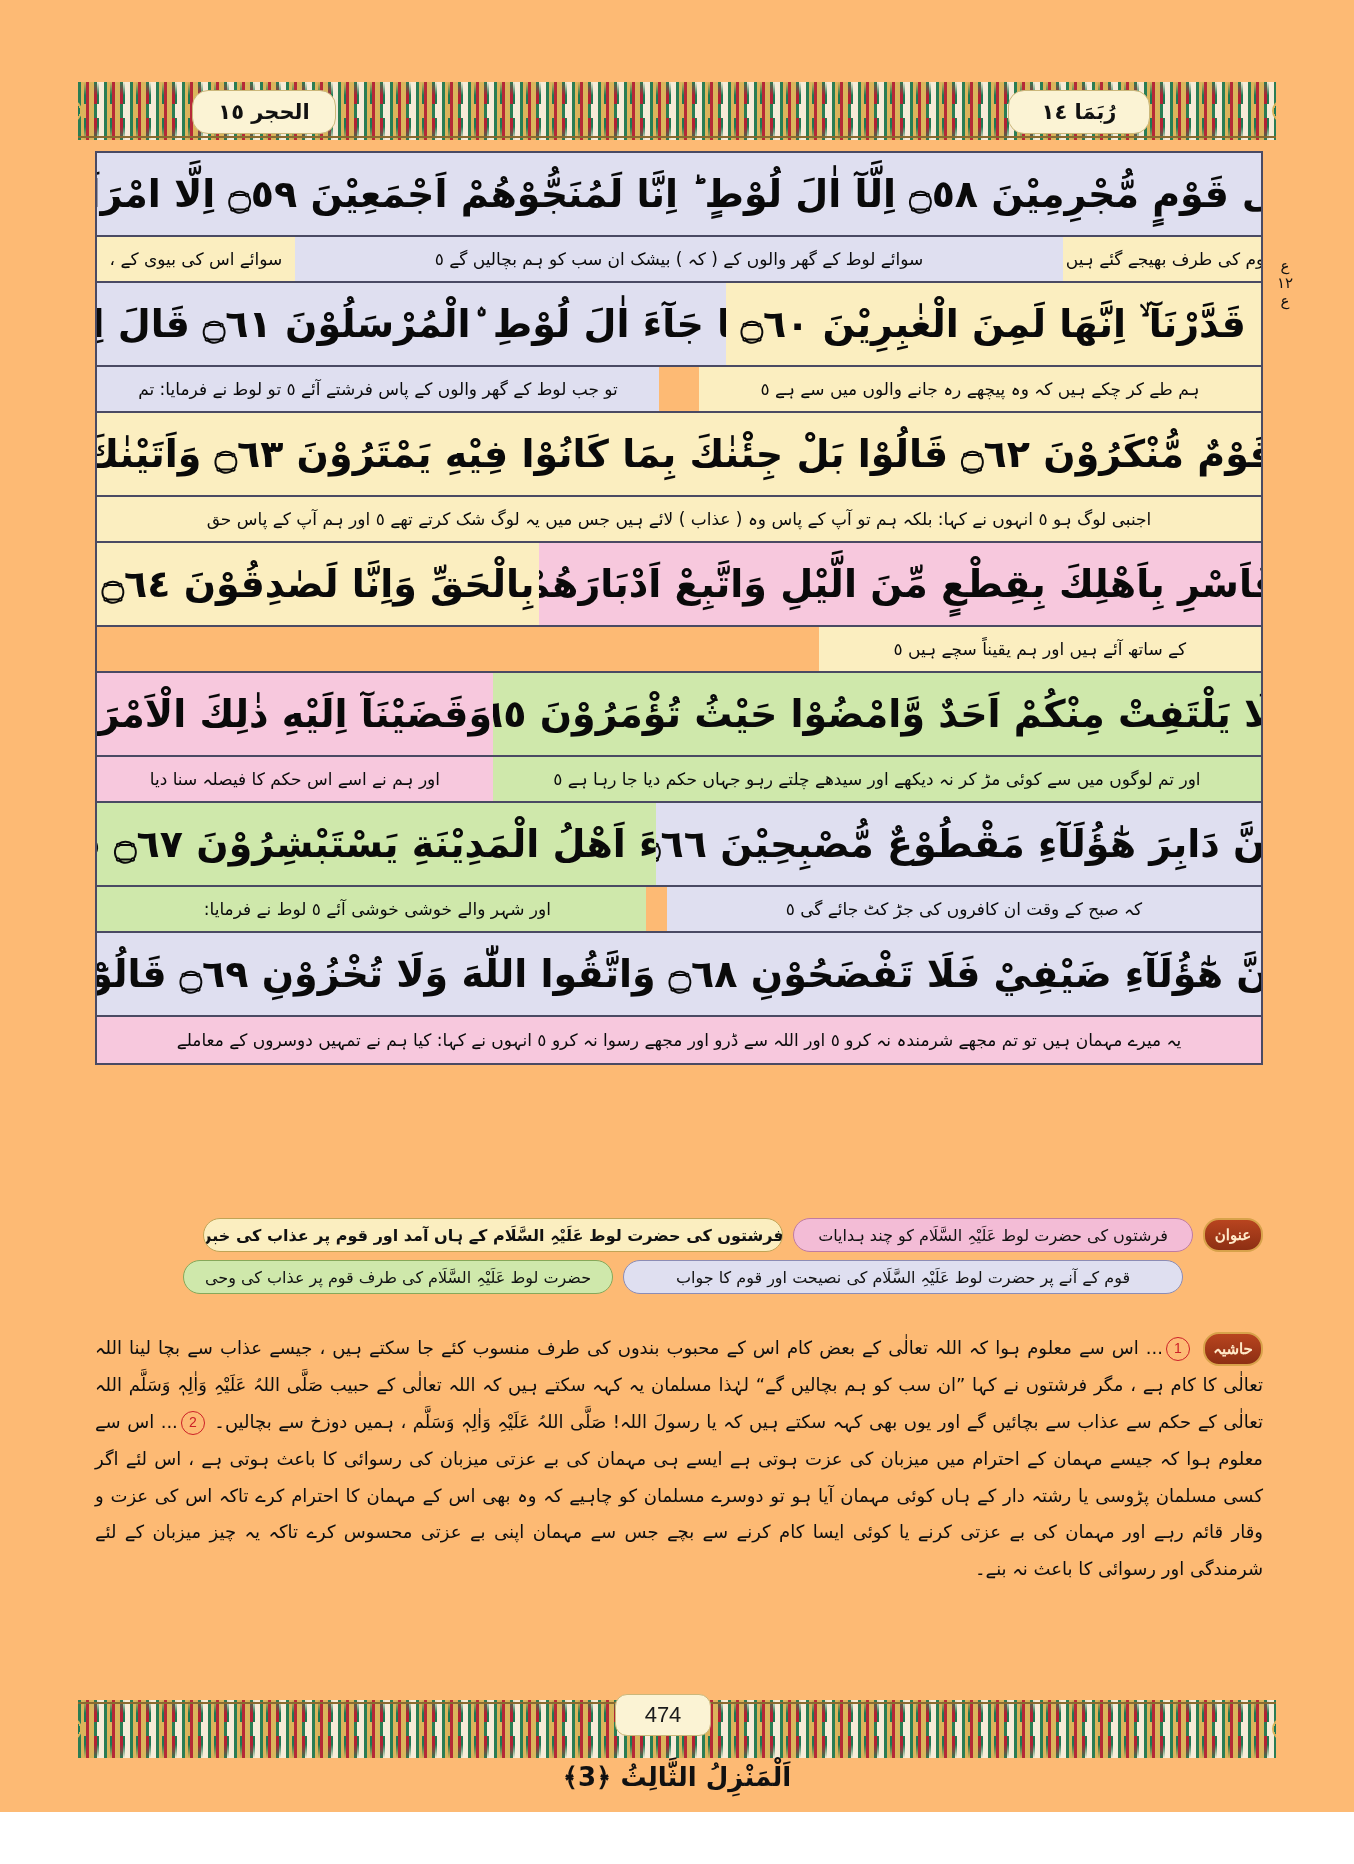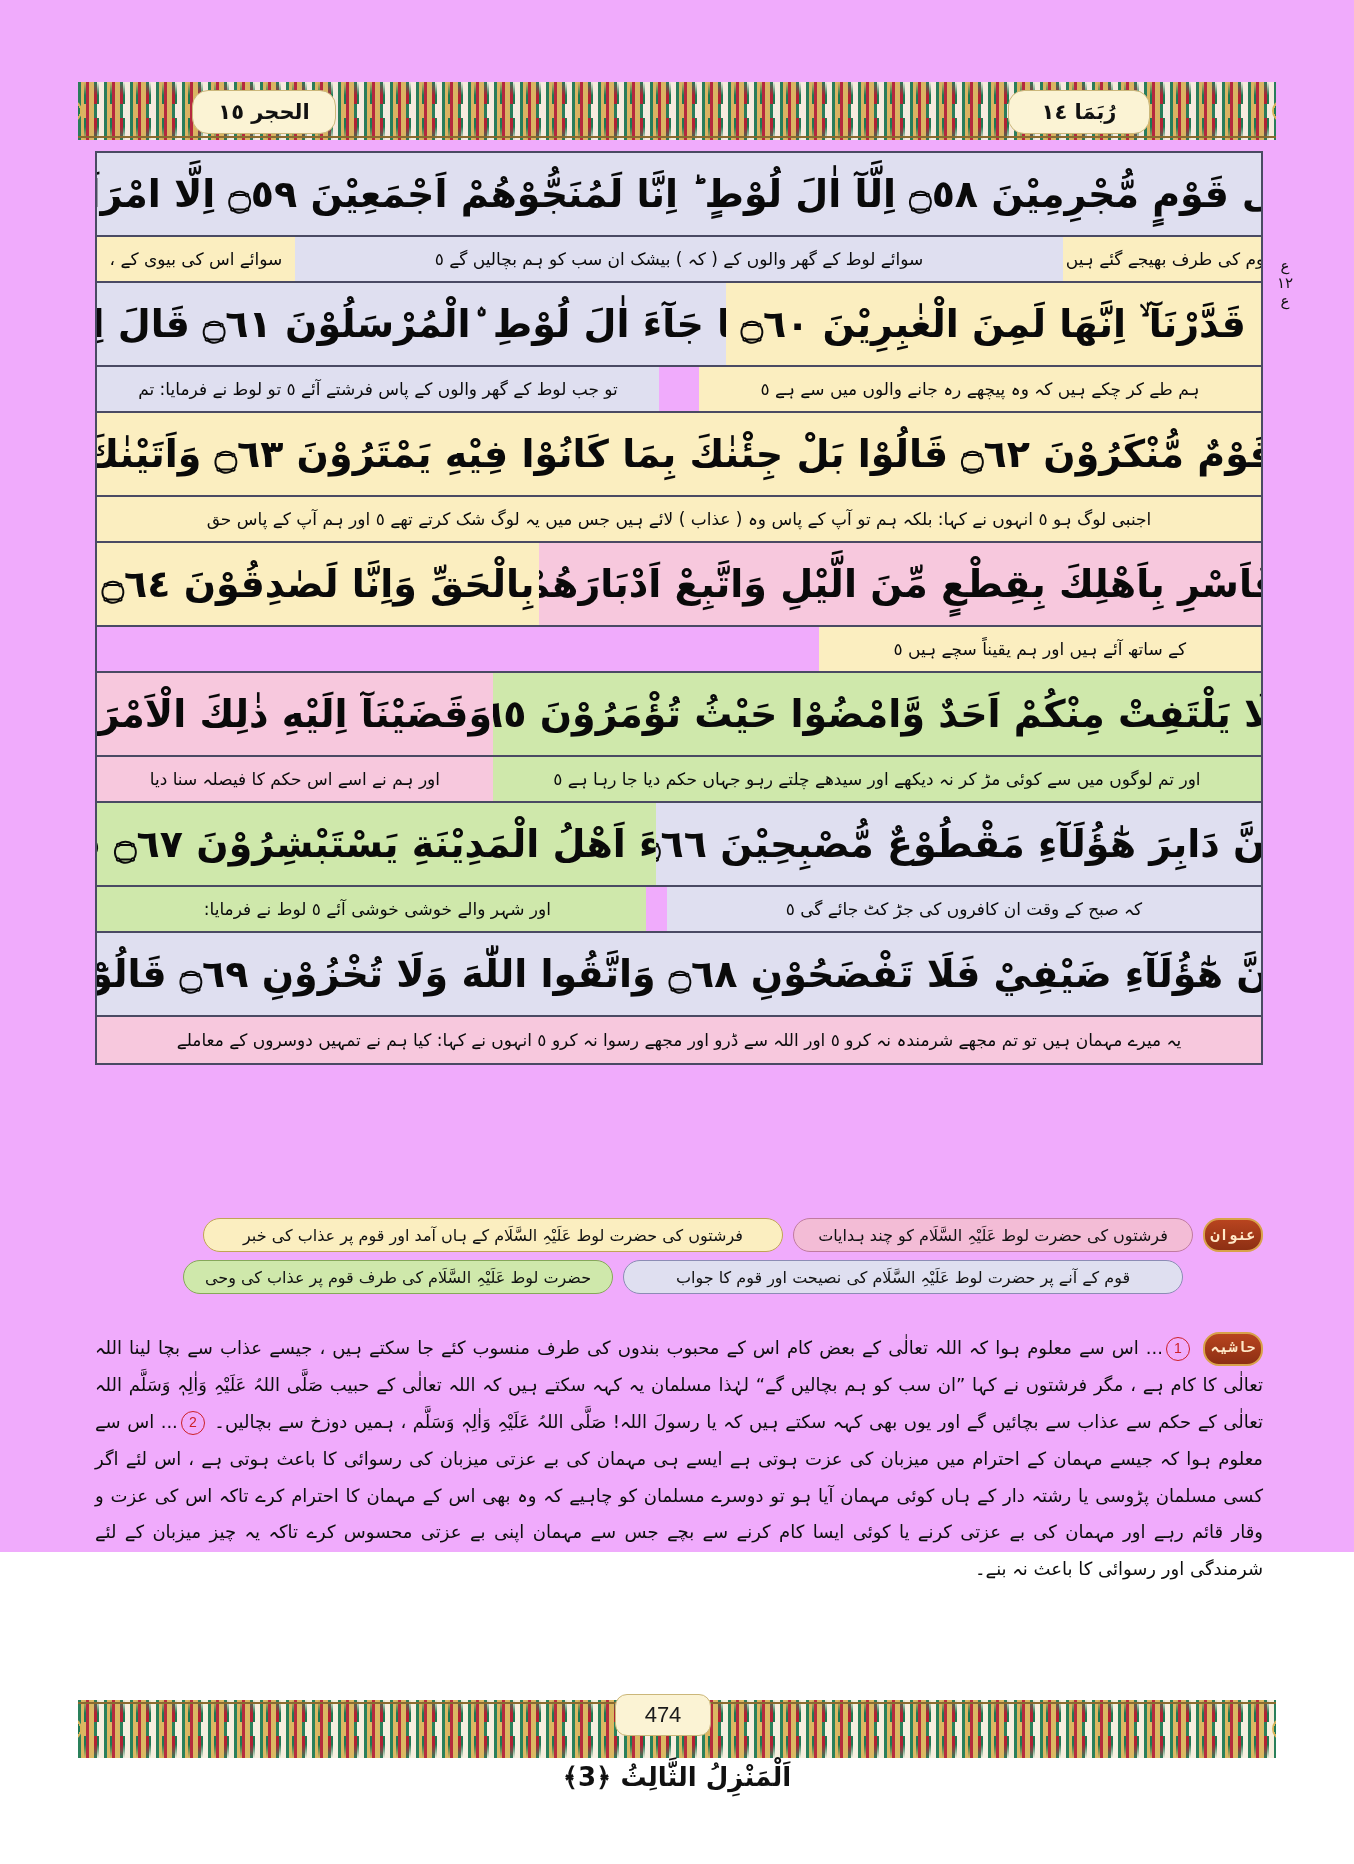--- a/index.html
+++ b/index.html
@@ -11,22 +11,22 @@
     width: 1354px;
     height: 1864px;
     font-family: "Liberation Serif", "DejaVu Serif", serif;
     position: relative;
     overflow: hidden;
   }
 
   .page {
     position: relative;
     width: 1354px;
-    height: 1552px;
-    background: #f0abfc;
+    height: 1812px;
+    background: #fdba74;
   }
 
   
   .ornament-band {
     position: absolute;
     left: 78px;
     width: 1198px;
     height: 58px;
     overflow: hidden;
   }
@@ -228,35 +228,35 @@
     font-family: "DejaVu Sans", sans-serif;
     font-size: 16px;
     color: #111;
     padding: 3px 16px;
     height: 34px;
     box-sizing: border-box;
     white-space: nowrap;
     overflow: hidden;
   }
   .pill.pink   { background: #f3bcd6; border-color: #c07ba0; }
-  .pill.yellow { background: #fbeec0; border-color: #c0a456; }
+  .pill.yellow { background: #fbeec0; border-color: #c0a456; font-weight: bold; }
   .pill.lav    { background: #dfdff0; border-color: #8c8cb5; }
   .pill.green  { background: #cfe8ab; border-color: #86a85a; }
 
   .tag-box {
     width: 60px;
     height: 34px;
     border-radius: 16px;
     background: linear-gradient(180deg, #b8441f 0%, #8d2f13 100%);
     border: 2px solid #d8a24a;
     display: flex;
     align-items: center;
     justify-content: center;
     color: #ffe9c8;
-    font-family: Liberation Mono, monospace;
+    font-family: Liberation Sans, sans-serif;
     font-size: 15px;
     font-weight: bold;
     direction: rtl;
     box-sizing: border-box;
     flex: 0 0 auto;
   }
 
   
   #hashiya {
     position: absolute;

